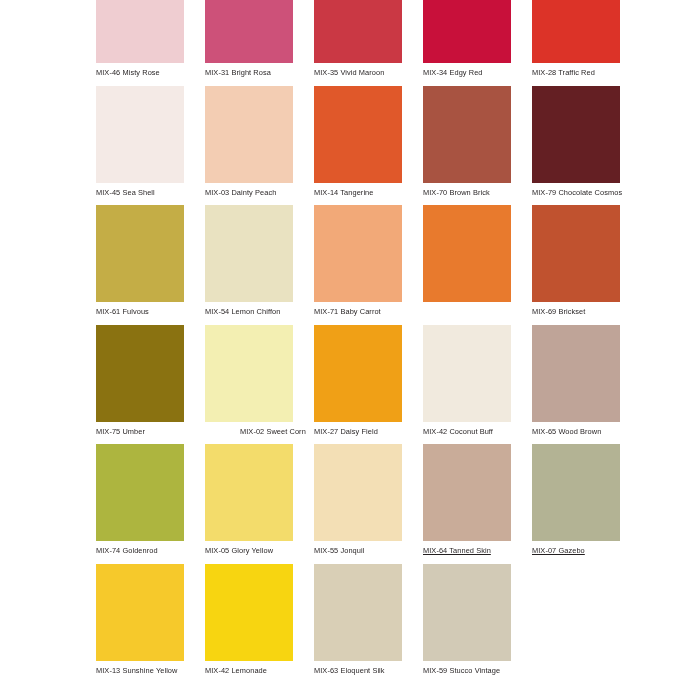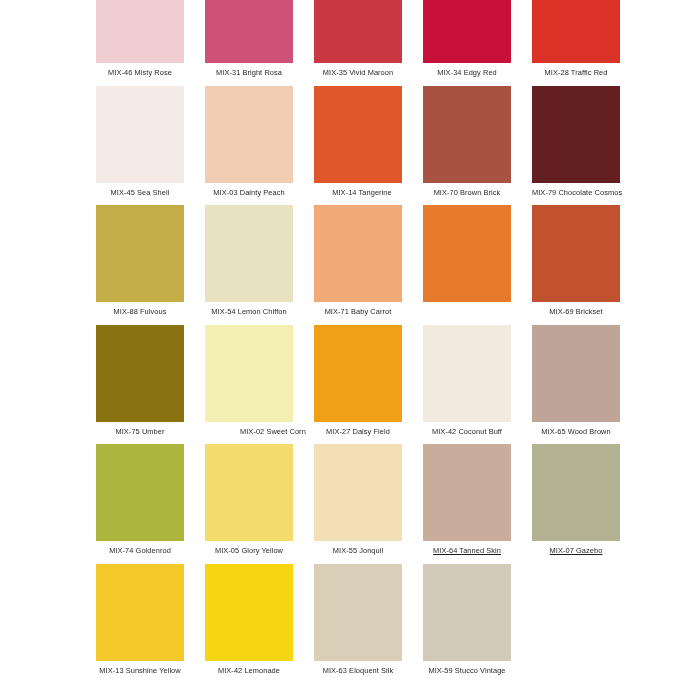--- a/index.html
+++ b/index.html
@@ -15,21 +15,20 @@
     font-family: "Liberation Sans", sans-serif;
     -webkit-font-smoothing: antialiased;
   }
 
   #palette-sheet {
     position: relative;
     width: 700px;
     height: 624px;
     background: #ffffff;
     box-sizing: border-box;
-    text-align: center;
   }
 
   
   #swatch-grid {
     position: absolute;
     left: 96px;
     top: -34px;
     width: 540px;
     display: grid;
     grid-template-columns: repeat(5, 88px);
@@ -91,33 +90,33 @@
       <div class="swatch-cell">
         <div class="swatch-chip" style="background-color: rgb(244, 234, 230);"></div>
         <div class="swatch-label" style="color: rgb(35, 31, 32);">MIX-45 Sea Shell</div>
       </div>
       <div class="swatch-cell">
         <div class="swatch-chip" style="background-color: rgb(243, 205, 179);"></div>
         <div class="swatch-label" style="color: rgb(35, 31, 32);">MIX-03 Dainty Peach</div>
       </div>
       <div class="swatch-cell">
         <div class="swatch-chip" style="background-color: rgb(224, 88, 42);"></div>
-        <div class="swatch-label" style="color: rgb(35, 31, 32); margin-left: 8px;">MIX-14 Tangerine</div>
+        <div class="swatch-label" style="color: rgb(35, 31, 32);">MIX-14 Tangerine</div>
       </div>
       <div class="swatch-cell">
         <div class="swatch-chip" style="background-color: rgb(168, 83, 65);"></div>
         <div class="swatch-label" style="color: rgb(35, 31, 32);">MIX-70 Brown Brick</div>
       </div>
       <div class="swatch-cell">
         <div class="swatch-chip" style="background-color: rgb(100, 31, 35);"></div>
         <div class="swatch-label" style="color: rgb(35, 31, 32);">MIX-79 Chocolate Cosmos</div>
       </div>
       <div class="swatch-cell">
         <div class="swatch-chip" style="background-color: rgb(196, 173, 70);"></div>
-        <div class="swatch-label" style="color: rgb(35, 31, 32);">MIX-88 Fulvous</div>
+        <div class="swatch-label" style="color: rgb(35, 31, 32);">MIX-61 Fulvous</div>
       </div>
       <div class="swatch-cell">
         <div class="swatch-chip" style="background-color: rgb(233, 226, 193);"></div>
         <div class="swatch-label" style="color: rgb(35, 31, 32);">MIX-54 Lemon Chiffon</div>
       </div>
       <div class="swatch-cell">
         <div class="swatch-chip" style="background-color: rgb(242, 169, 120);"></div>
         <div class="swatch-label" style="color: rgb(35, 31, 32);">MIX-71 Baby Carrot</div>
       </div>
       <div class="swatch-cell">

